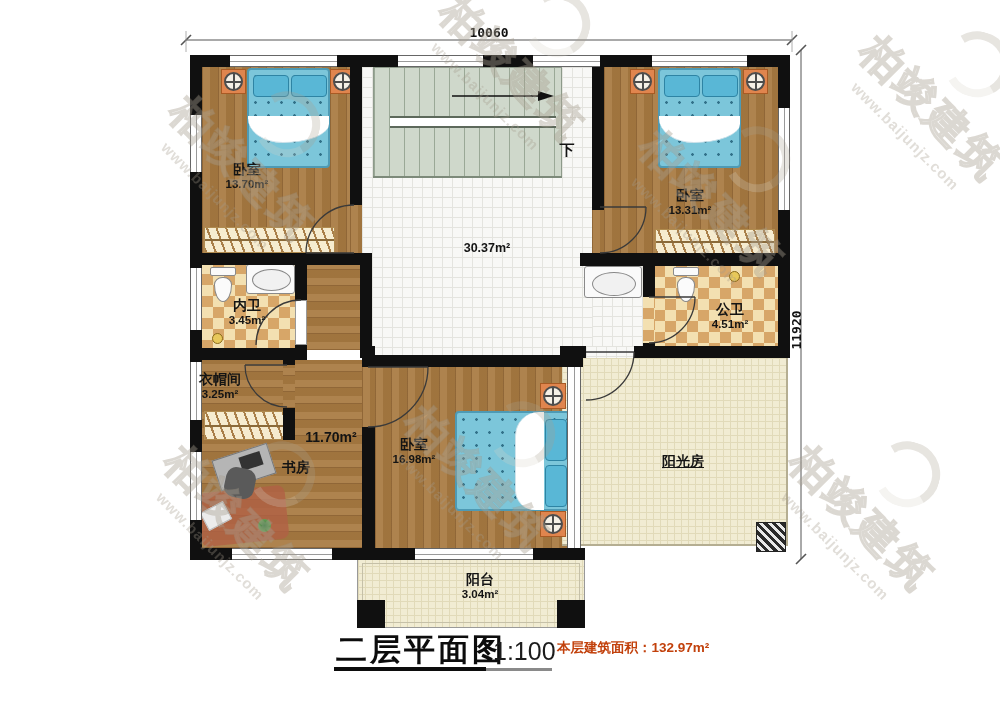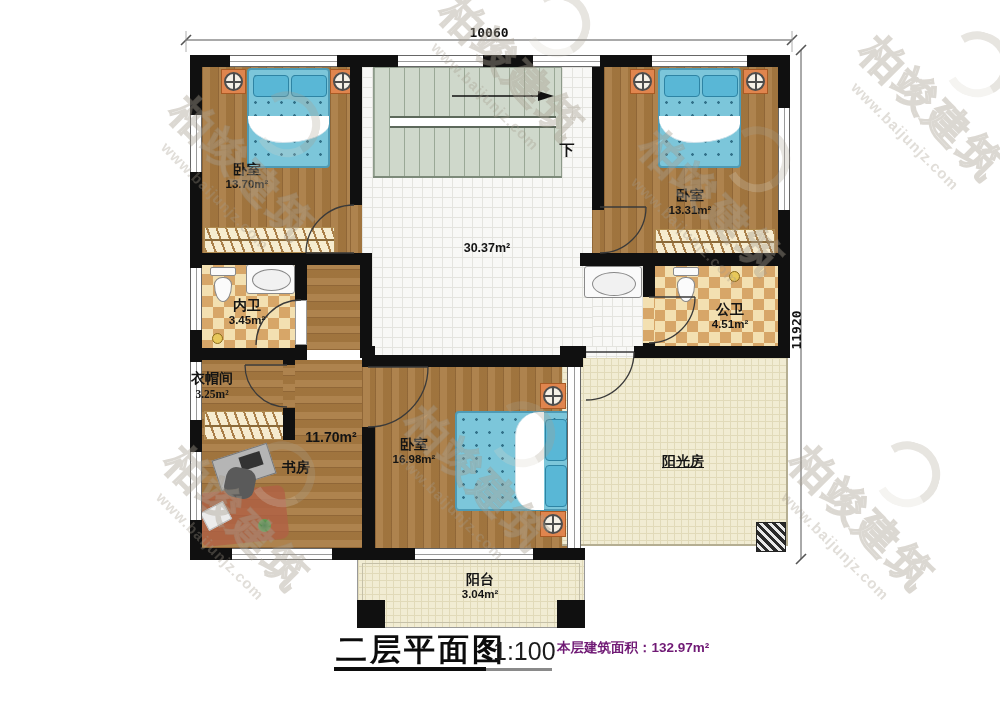--- a/index.html
+++ b/index.html
@@ -65,21 +65,21 @@
       flex-direction:column;align-items:center;gap:2px;pointer-events:none;z-index:40;}
   .wm-logo{width:50px;height:50px;border-radius:50%;border:8px solid rgba(168,158,142,.55);
       border-left-color:transparent;border-bottom-color:rgba(215,210,198,.5);transform:rotate(-30deg);}
   .wm-brand{font-size:42px;font-weight:bold;letter-spacing:4px;white-space:nowrap;
       color:rgba(255,255,255,.34);-webkit-text-stroke:1.5px rgba(158,148,132,.72);}
   .wm-url{font-size:15px;font-weight:bold;color:rgba(163,153,138,.66);letter-spacing:1px;}
   
   .tb-title{position:absolute;left:336px;top:629px;font-size:31px;font-weight:bold;
       letter-spacing:3px;color:#0c0c0c;z-index:30;}
   .tb-scale{position:absolute;left:493px;top:637px;font-size:25px;color:#1c1c1c;z-index:30;}
-  .tb-info{position:absolute;left:557px;top:638px;font-size:13.5px;font-weight:bold;color:#701a75;
+  .tb-info{position:absolute;left:557px;top:638px;font-size:13.5px;font-weight:bold;color:#c2410c;
       line-height:20px;z-index:30;}
   svg.ovl{position:absolute;left:0;top:0;z-index:25;pointer-events:none;}
   .z0{z-index:0}.z10{z-index:10}.z20{z-index:20}.z21{z-index:21}.z22{z-index:22}.z23{z-index:23}
 </style>
 </head>
 <body>
 
 <div class="stage">
 
   <div class="abs wood-v z0" style="left:202px;top:67px;width:148px;height:186px;"></div>
@@ -234,21 +234,21 @@
   </svg>
 
   <div class="rl" style="left:247px;top:161px;">
     <div class="nm">卧室</div>
     <div class="ar">13.70m²</div>
   </div>
   <div class="rl" style="left:247px;top:297px;">
     <div class="nm">内卫</div>
     <div class="ar">3.45m²</div>
   </div>
-  <div class="rl" style="left:212px;top:371px;font-family:Liberation Serif, serif;">
+  <div class="rl" style="left:220px;top:371px;">
     <div class="nm">衣帽间</div>
     <div class="ar">3.25m²</div>
   </div>
   <div class="rl" style="left:331px;top:429px;">
     <div class="ar" style="font-size:14px;">11.70m²</div>
   </div>
   <div class="rl" style="left:296px;top:459px;">
     <div class="nm" style="font-size:14px;">书房</div>
   </div>
   <div class="rl" style="left:487px;top:241px;">

